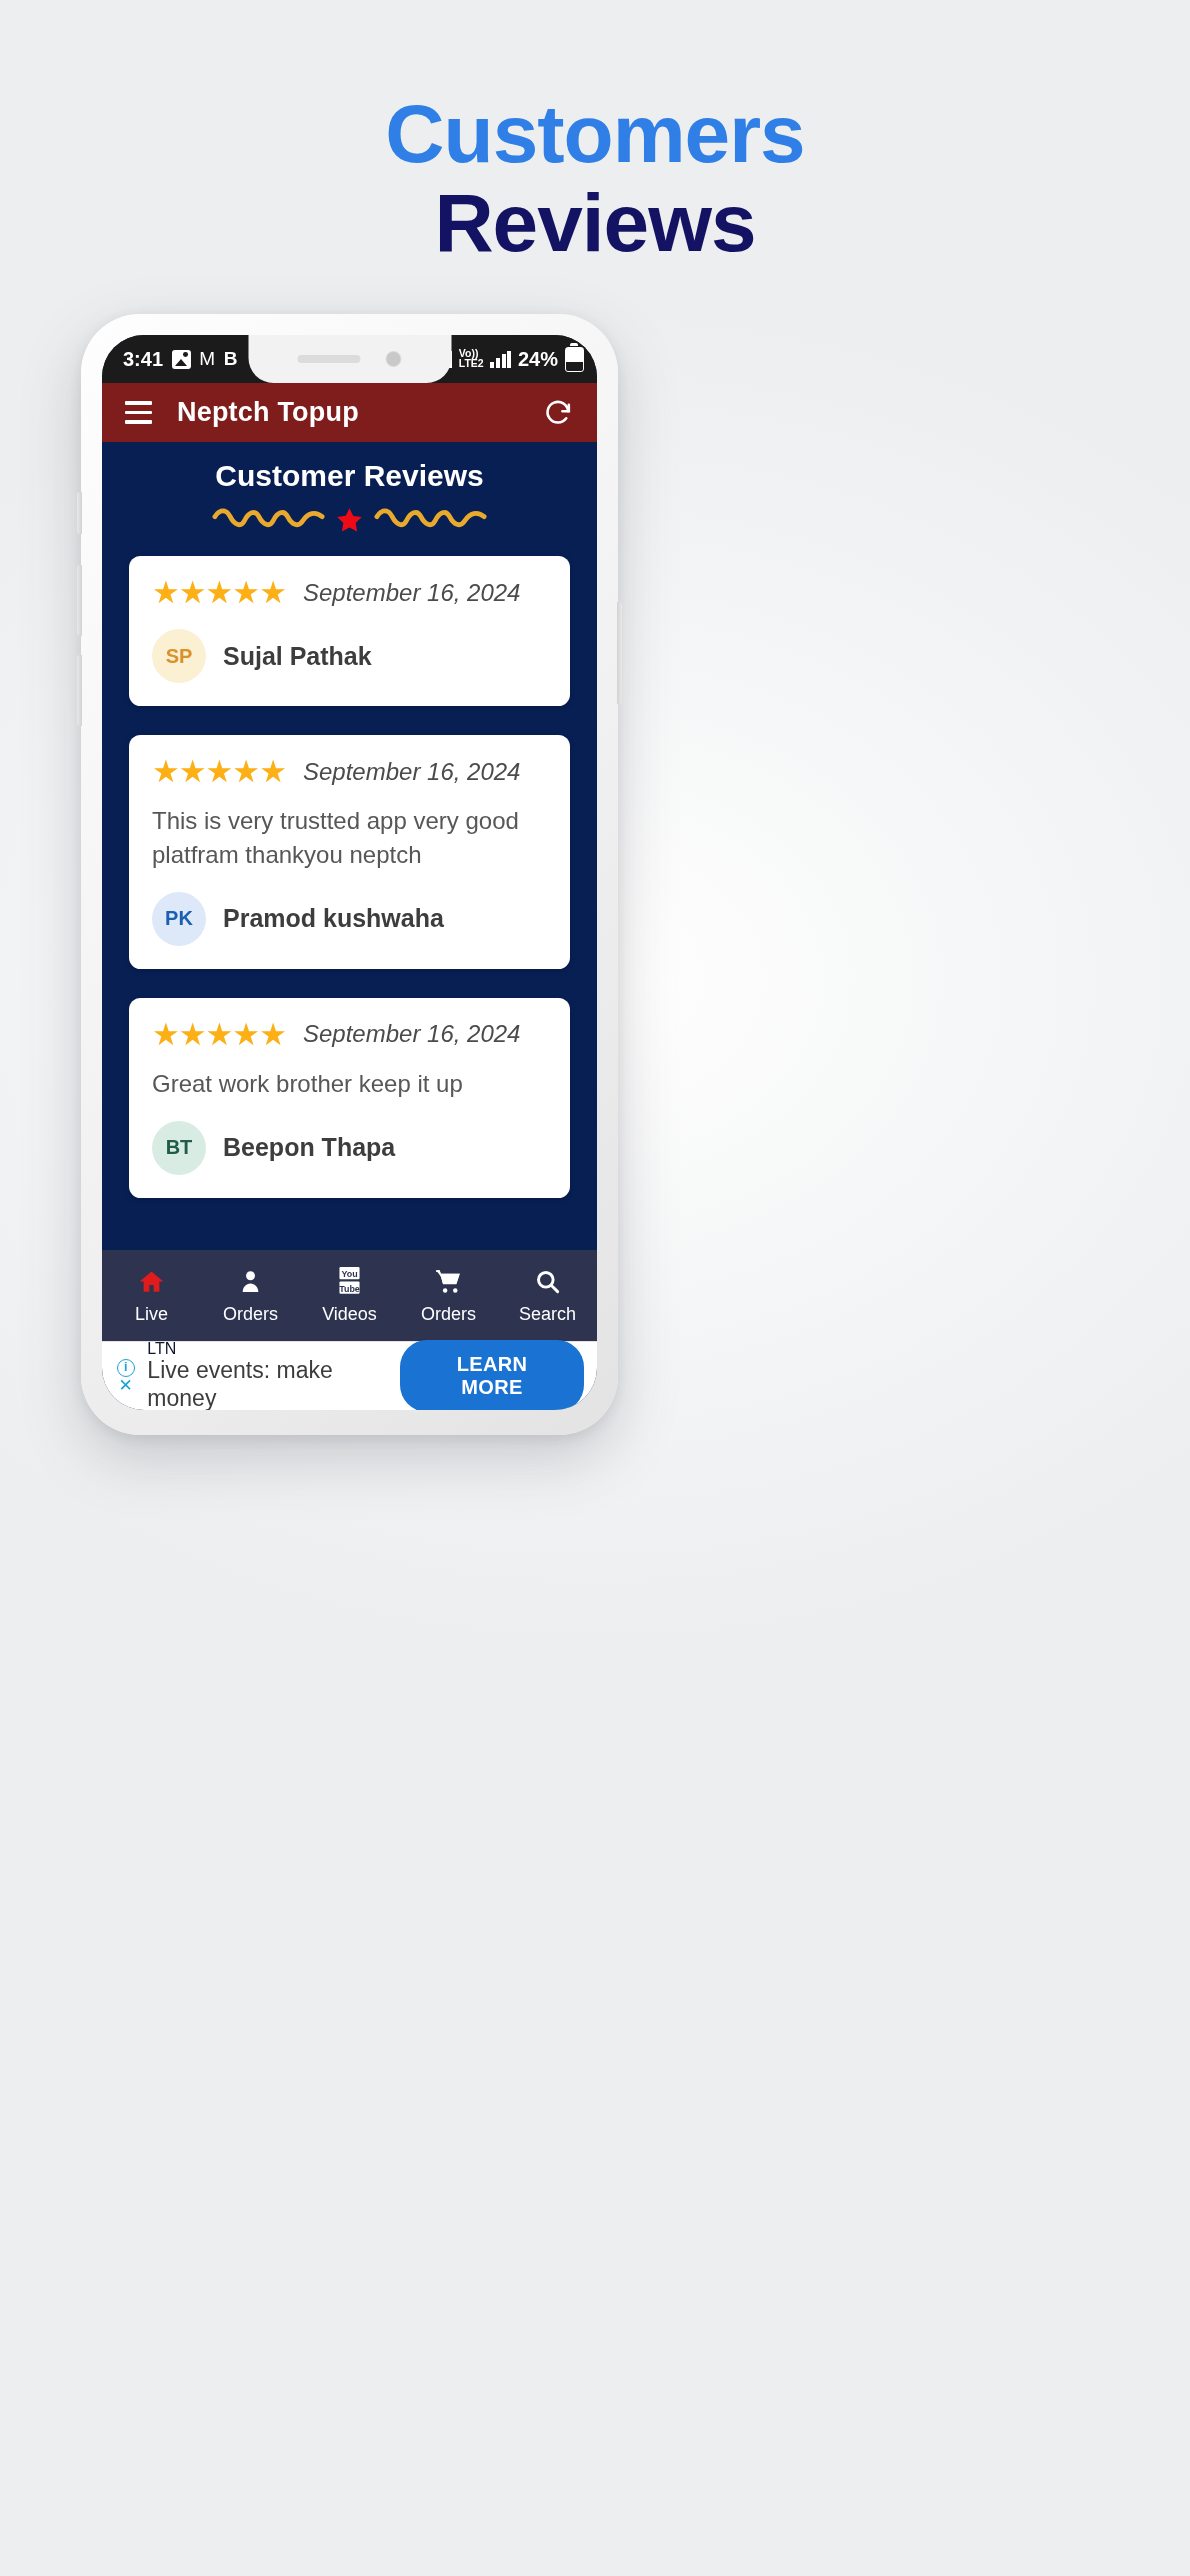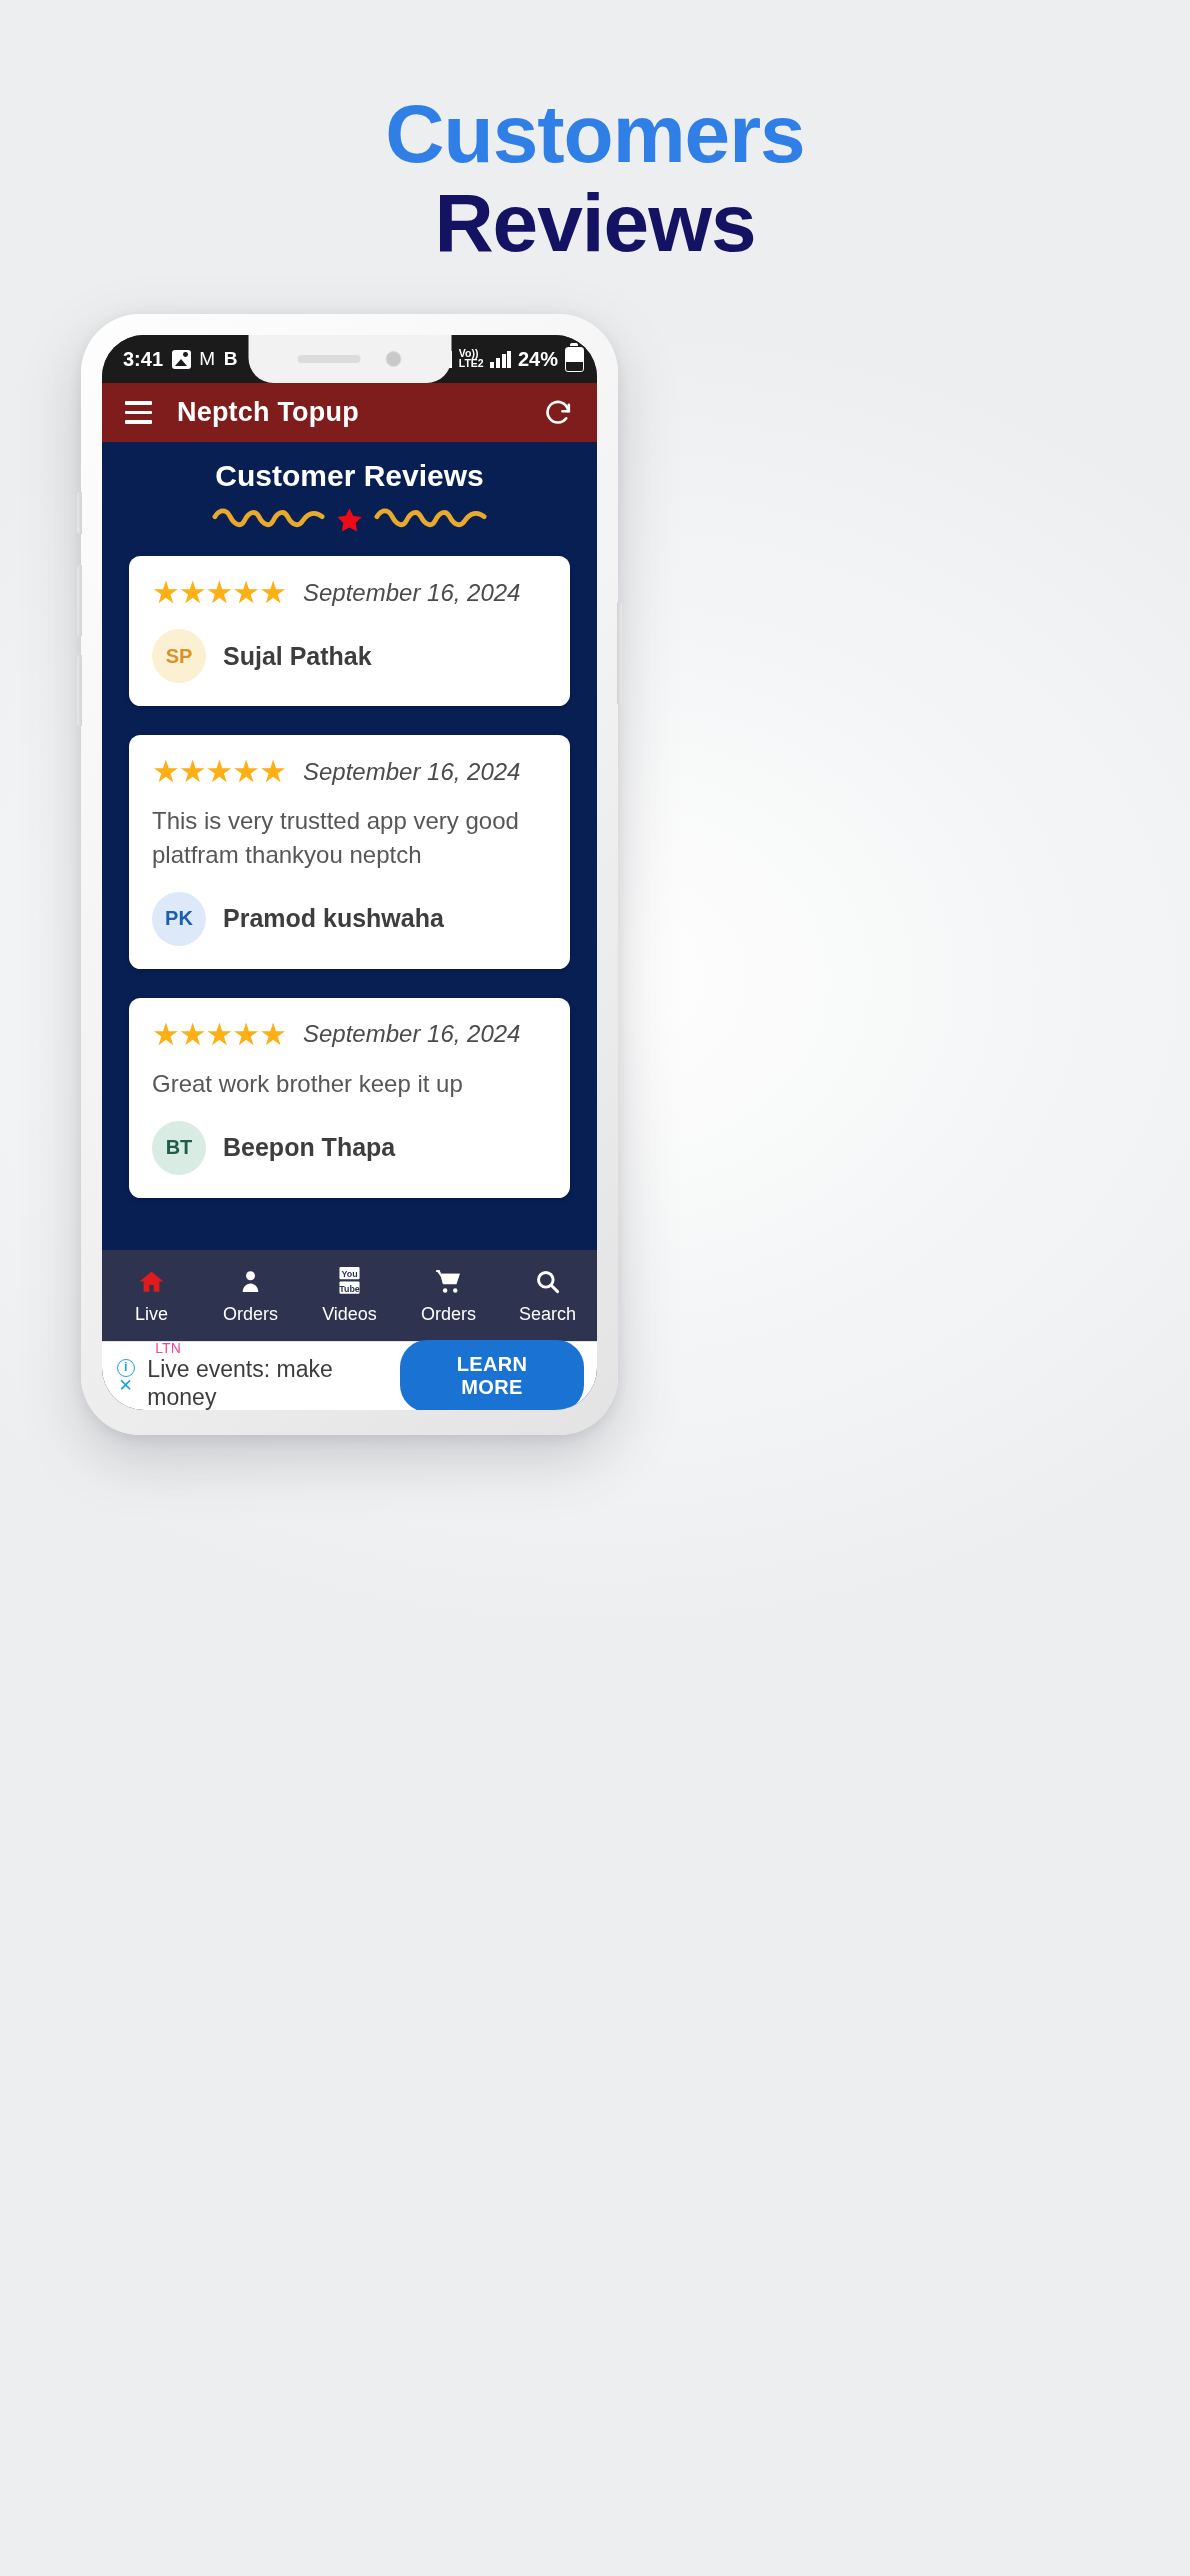--- a/index.html
+++ b/index.html
@@ -171,21 +171,21 @@
   
   .adbar{
     height:69px; background:#ffffff;
     display:flex; align-items:center; padding:0 13.4px 0 11.5px;
     border-top:1px solid #e2e2e2;
   }
   .ad-left{ display:flex; flex-direction:column; align-items:center; gap:1.9px; width:25px; color:#1aa3d6;}
   .ad-i{ width:18px;height:18px;border:1.9px solid #1aa3d6;border-radius:50%;font-size:12.5px;line-height:15.3px;text-align:center;font-weight:bold;}
   .ad-x{ font-size:17px; line-height:13.4px; color:#1aa3d6; }
   .ad-body{ margin-left:9.6px; }
-  .ad-src{ font-size:14px; color:#ec4899; line-height:1.1;margin-left:8px; }
+  .ad-src{ font-size:16px; color:#0f172a; line-height:1.1; }
   .ad-txt{ font-size:23px; color:#3c3c3c; line-height:1.2; }
   .ad-cta{
     margin-left:auto;
     background:#1a73d2; color:#fff; border:none;
     border-radius:27px; padding:13.4px 25px;
     font-size:20px; font-weight:bold; letter-spacing:0.3px; cursor:pointer;
   }
 </style>
 </head>
 <body>

